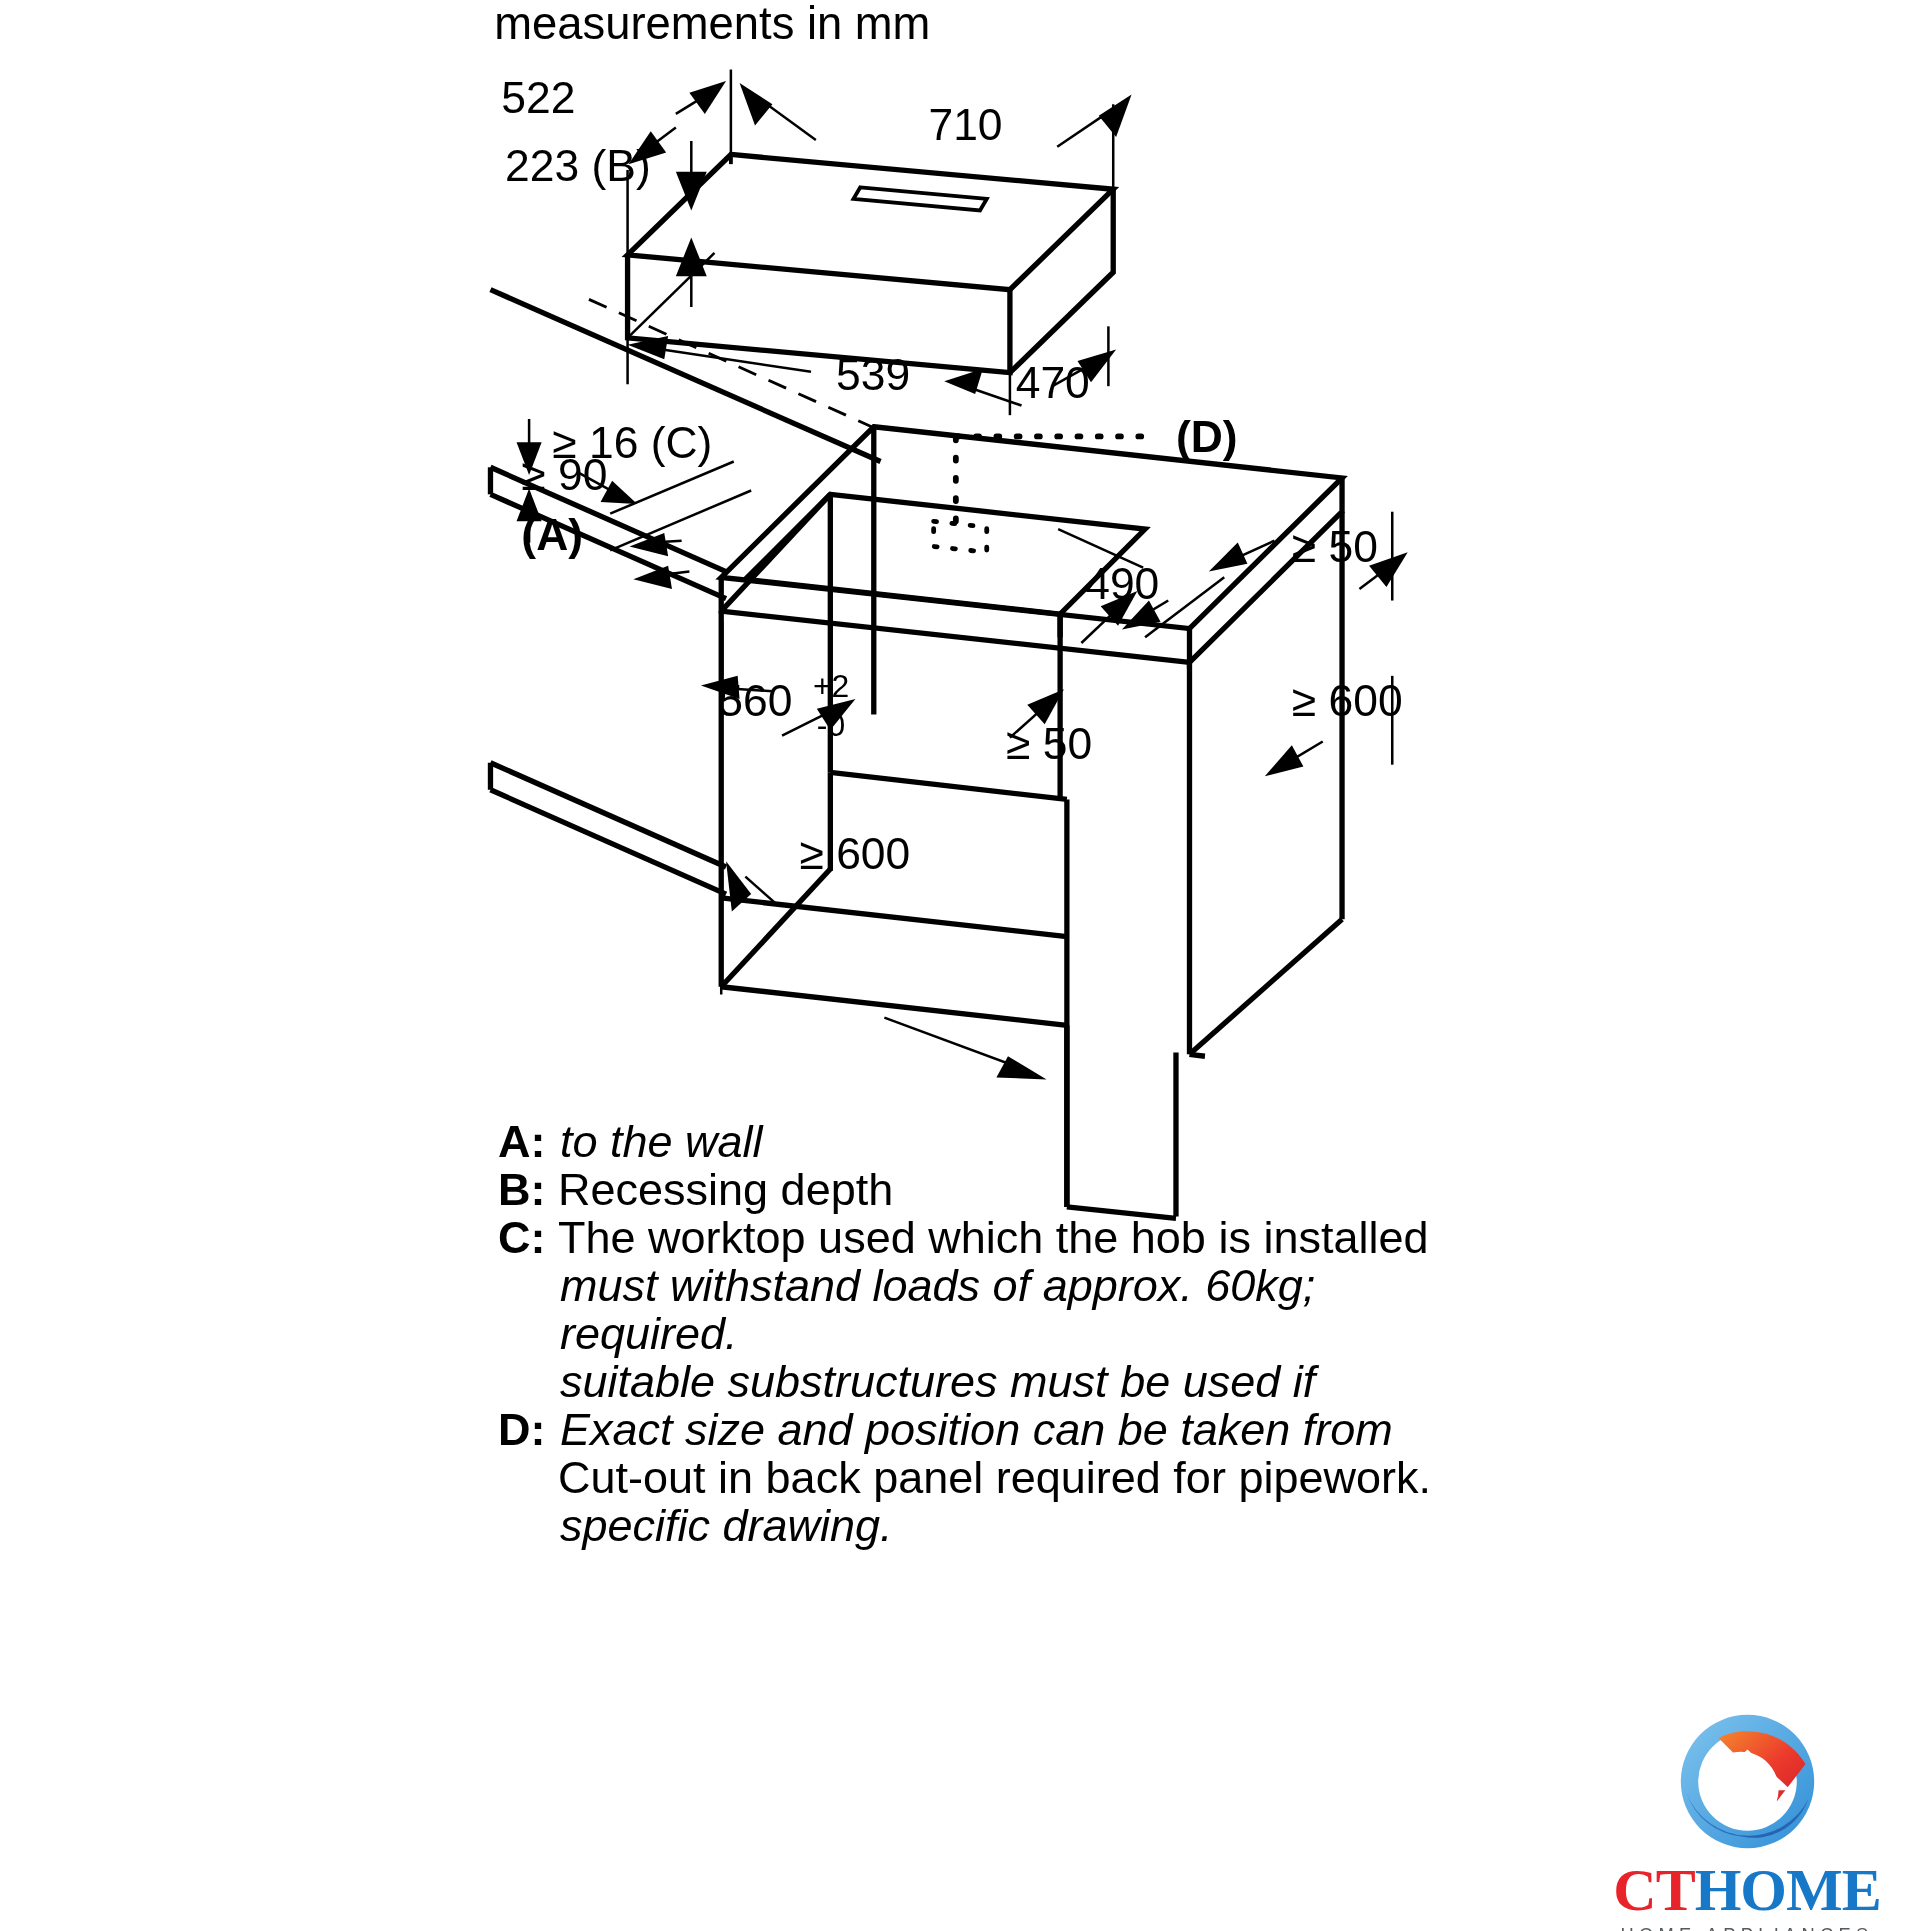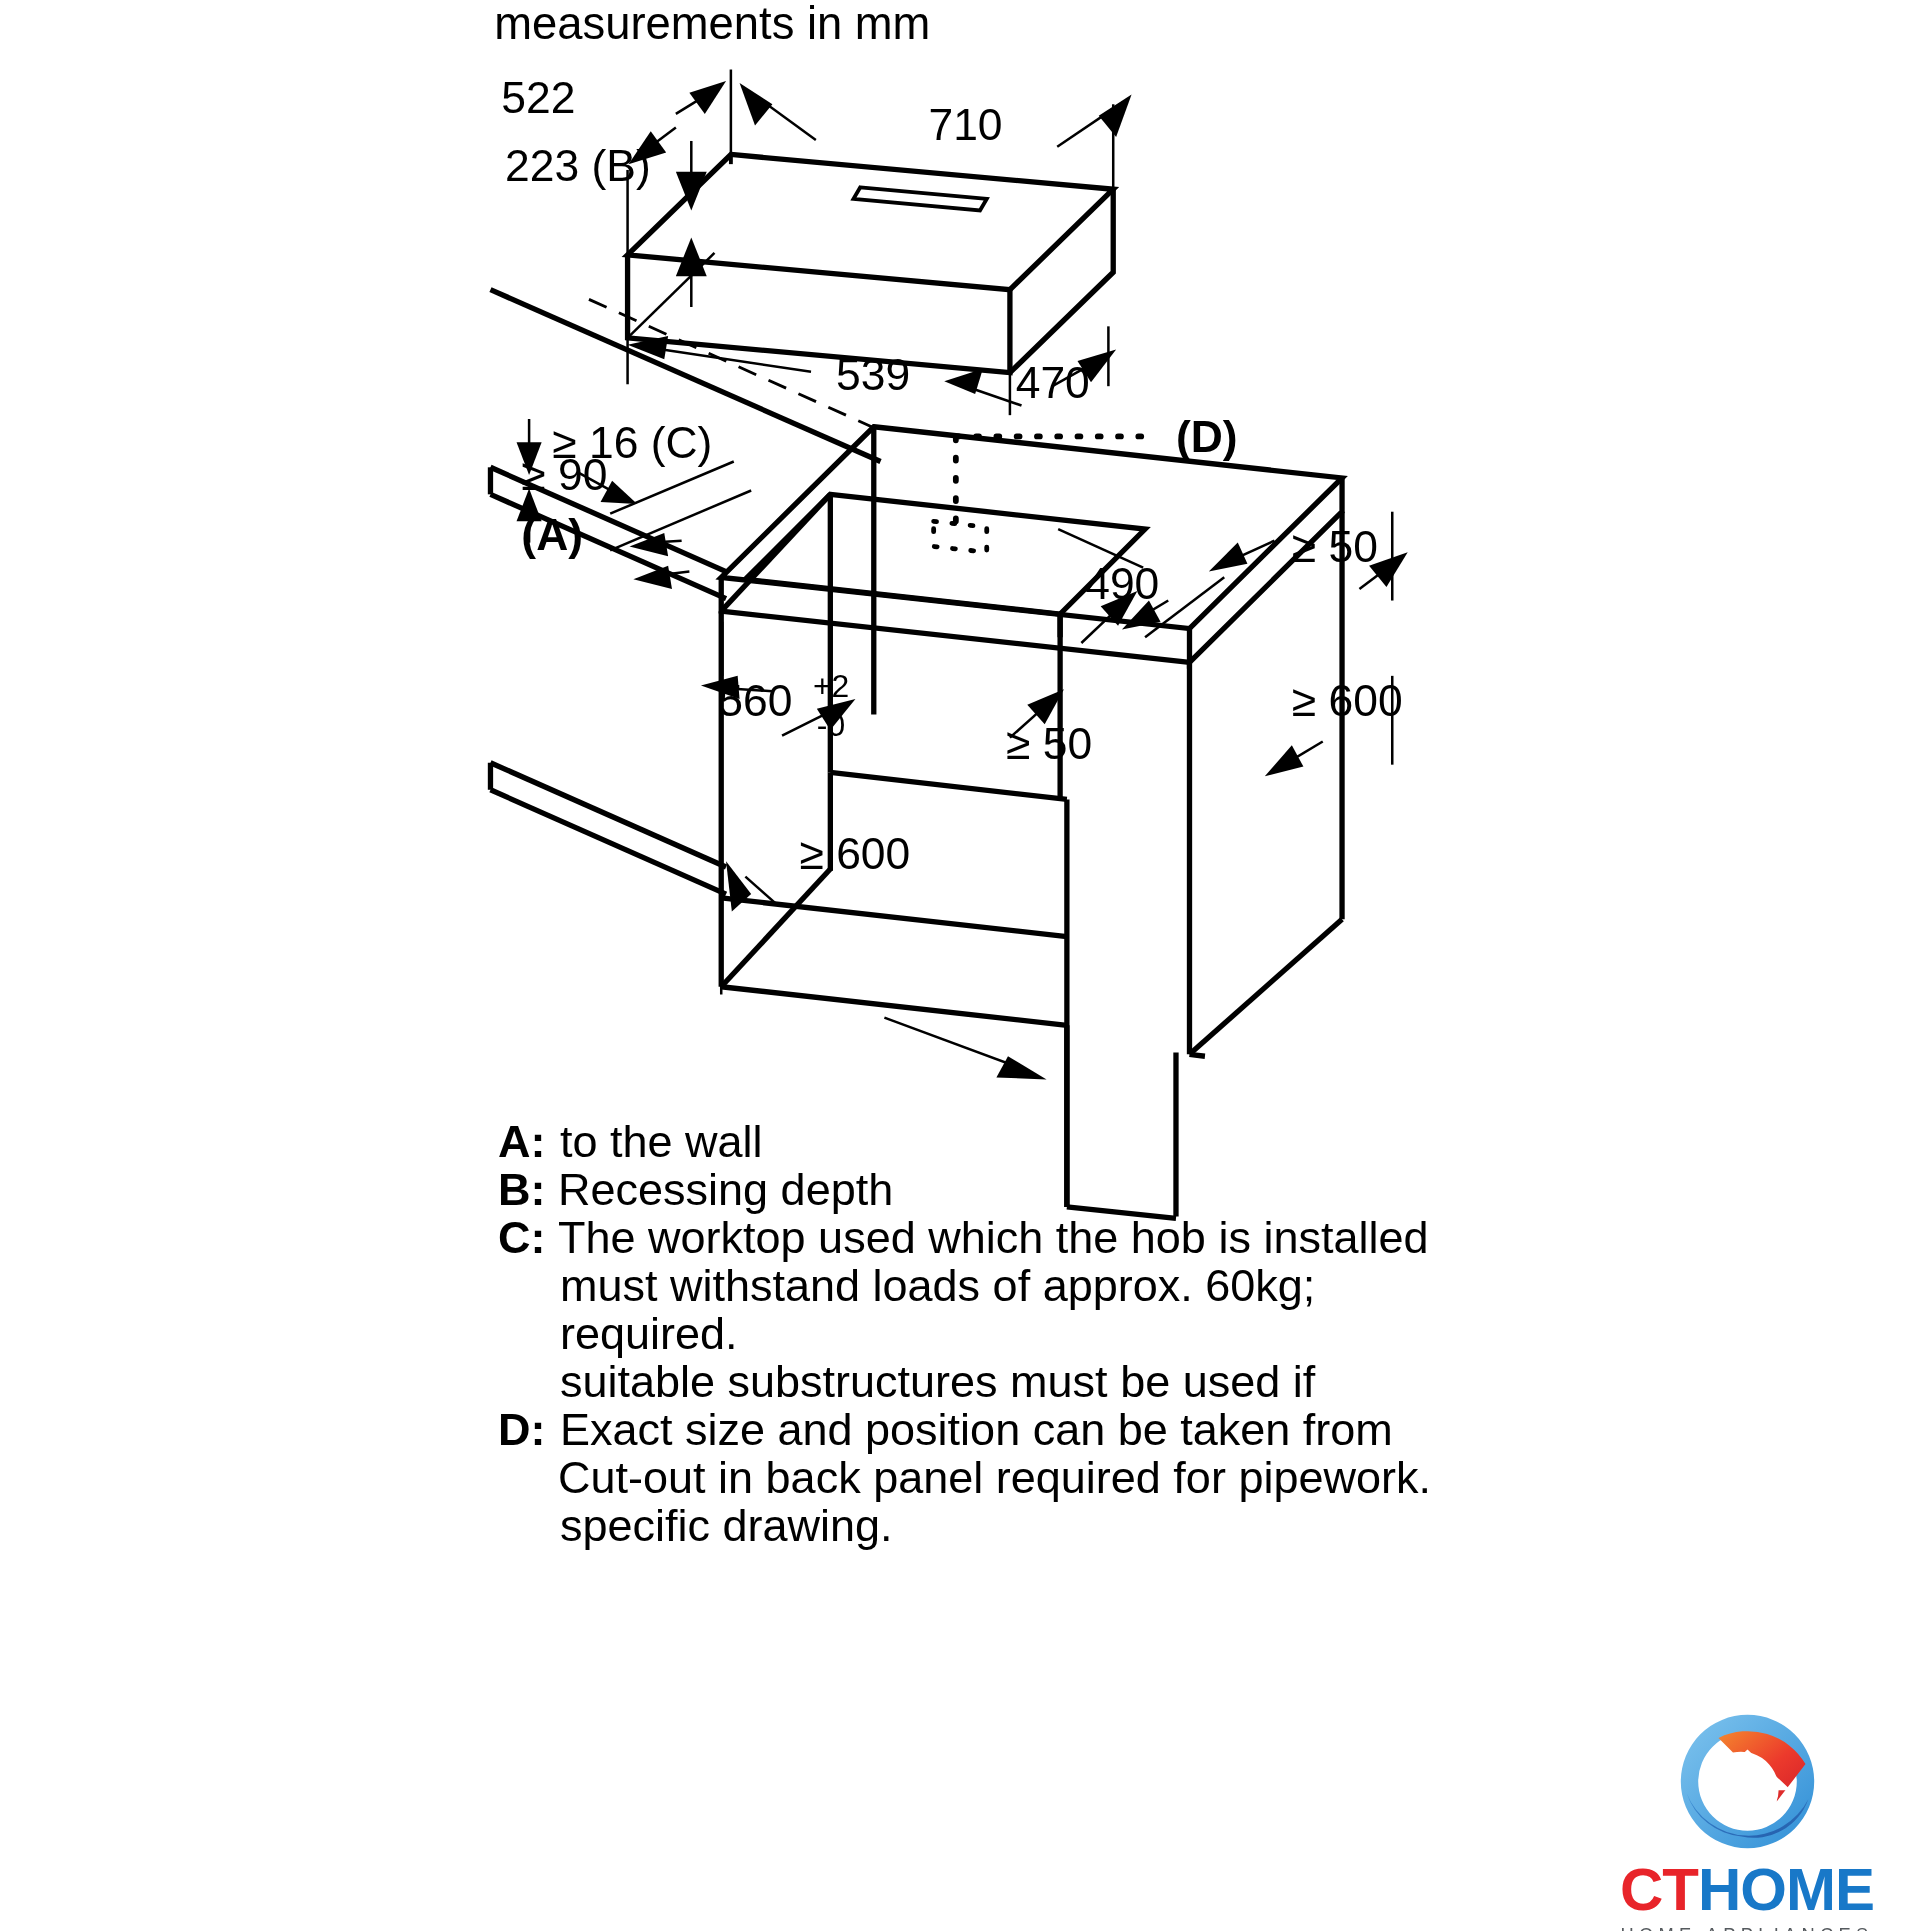--- a/index.html
+++ b/index.html
@@ -77,38 +77,38 @@
     font-weight: bold;
     white-space: pre;
   }
   .legend-body {
     flex: 1;
   }
   .legend-line {
     display: block;
     white-space: pre;
   }
-  .legend-line.indent { padding-left: 1.9px; }
+  .legend-line.indent { padding-left: 1.9px; font-style: italic; }
 
   
   #logo {
     position: absolute;
     left: 1583px;
     top: 1709px;
     width: 328px;
     text-align: center;
   }
   #logo-mark {
     width: 145px;
     height: 145px;
     margin: 0 auto 5.8px auto;
     display: block;
   }
   #logo-wordmark {
-    font-family: Liberation Sans, sans-serif;
+    font-family: Liberation Serif, serif;
     font-weight: bold;
     font-size: 60px;
     letter-spacing: -1px;
     line-height: 60px;
     white-space: nowrap;
   }
   .logo-ct { color: #e8242a; }
   .logo-home { color: #1878c8; }
   #logo-tagline {
     font-family: "Liberation Sans", sans-serif;

